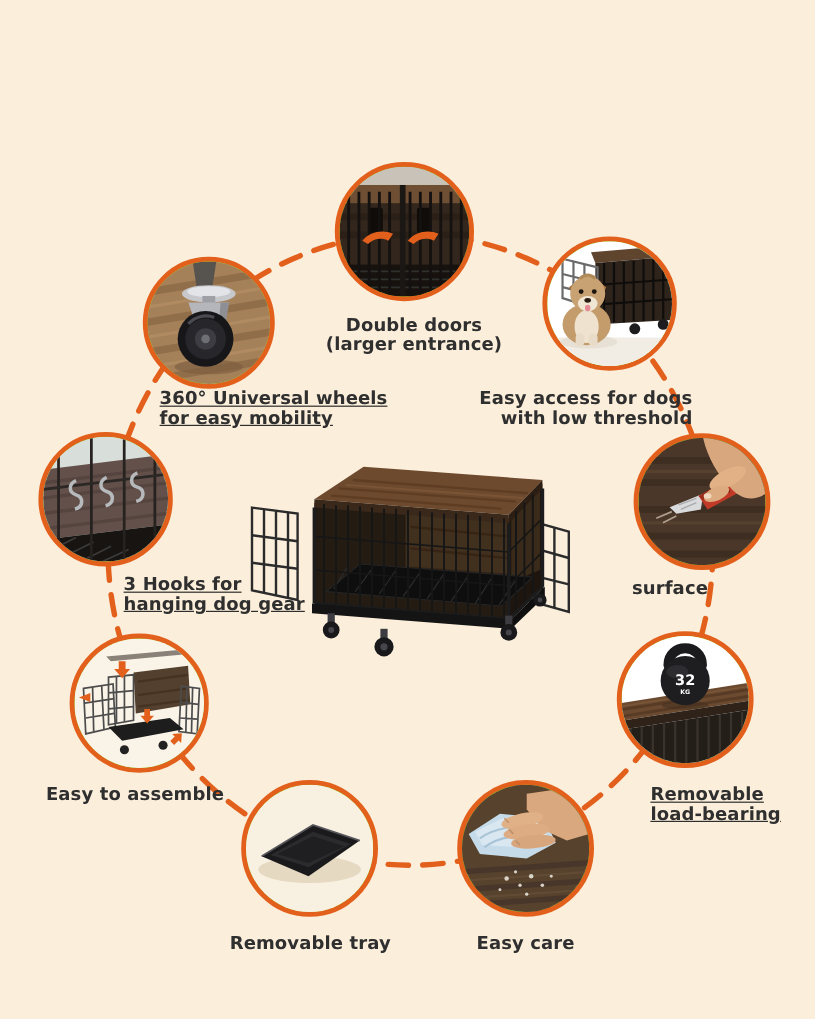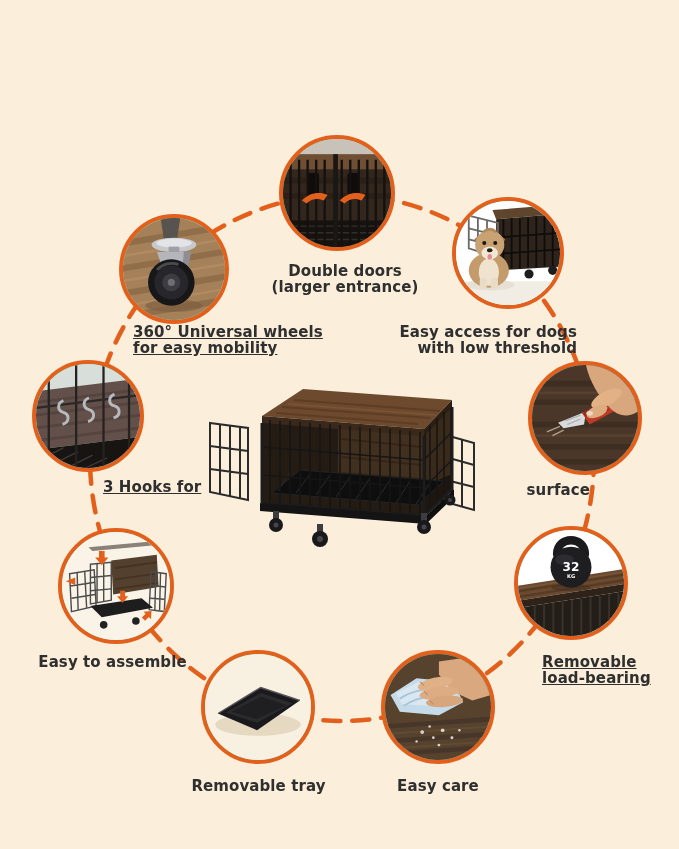--- a/index.html
+++ b/index.html
@@ -2,21 +2,21 @@
 <html style="--accent: #E2601C; --bg: #FBEEDB; --text: #2F2F2F;"><head>
 <meta charset="utf-8">
 <style>
   :root { --accent:#E2601C; --bg:#FBEEDB; --text:#2F2F2F; }
   html,body{margin:0;padding:0;}
   body{width:679px;height:849px;overflow:hidden;background:var(--bg);
        font-family:"DejaVu Sans","Liberation Sans",sans-serif;}
   .canvas{position:relative;width:584px;height:849px;background:var(--bg);margin-top:38px;}
   .ellipse-layer{position:absolute;left:0;top:0;width:679px;height:849px;}
   .circle{position:absolute;border-radius:50%;border:4px solid var(--accent);
-          overflow:hidden;background:#5eead4;box-sizing:border-box;
+          overflow:hidden;background:#84cc16;box-sizing:border-box;
           box-shadow:inset 0 0 0 2px rgba(255,248,238,.45);}
   .circle svg{display:block;width:100%;height:100%;}
   .label{position:absolute;font-size:15px;line-height:16px;font-weight:600;
          color:var(--text);letter-spacing:.1px;}
   .label.center{text-align:center;}
   .label.left{text-align:left;text-decoration:underline;}
   .label.right{text-align:right;}
   .product{position:absolute;left:190px;top:323px;width:290px;height:205px;}
   .product svg{display:block;width:100%;height:100%;}
 </style>
@@ -178,20 +178,21 @@
       <path d="M0 48 L114 34" stroke="#2b2825" stroke-width="2.5"></path>
       <g stroke="#b6babd" stroke-width="3.2" fill="none">
         <path d="M30 40 c-7 3 -7 11 0 13 c7 2 7 11 -1 13"></path>
         <path d="M58 37 c-7 3 -7 11 0 13 c7 2 7 11 -1 13"></path>
         <path d="M86 33 c-7 3 -7 11 0 13 c7 2 7 11 -1 13"></path>
       </g>
     </svg>
   </div>
   <div class="label left" style="left:103px;top:441px;width:160px">
     <div>3 Hooks for</div>
+    <div>hanging dog gear</div>
   </div>
 
   <div class="circle" style="left:528px;top:323px;width:114px;height:114px">
     <svg viewBox="0 0 114 114">
       <rect width="114" height="114" fill="#4a3729"></rect>
       <path d="M0 20 H114 M0 40 H114 M0 64 H114 M0 88 H114 M0 104 H114" stroke="#3a2a1f" stroke-width="6" opacity=".7"></path>
       <path d="M0 30 H114 M0 76 H114" stroke="#5a4430" stroke-width="3" opacity=".8"></path>
       <path d="M30 66 L16 72 M34 70 L22 76" stroke="#c7b9a6" stroke-width="1.5" opacity=".8"></path>
       <polygon points="28,62 58,50 56,64 34,68" fill="#d9dadc"></polygon>
       <path d="M36 60 L52 54 M38 64 L52 58" stroke="#a9abaf" stroke-width="1.2"></path>

